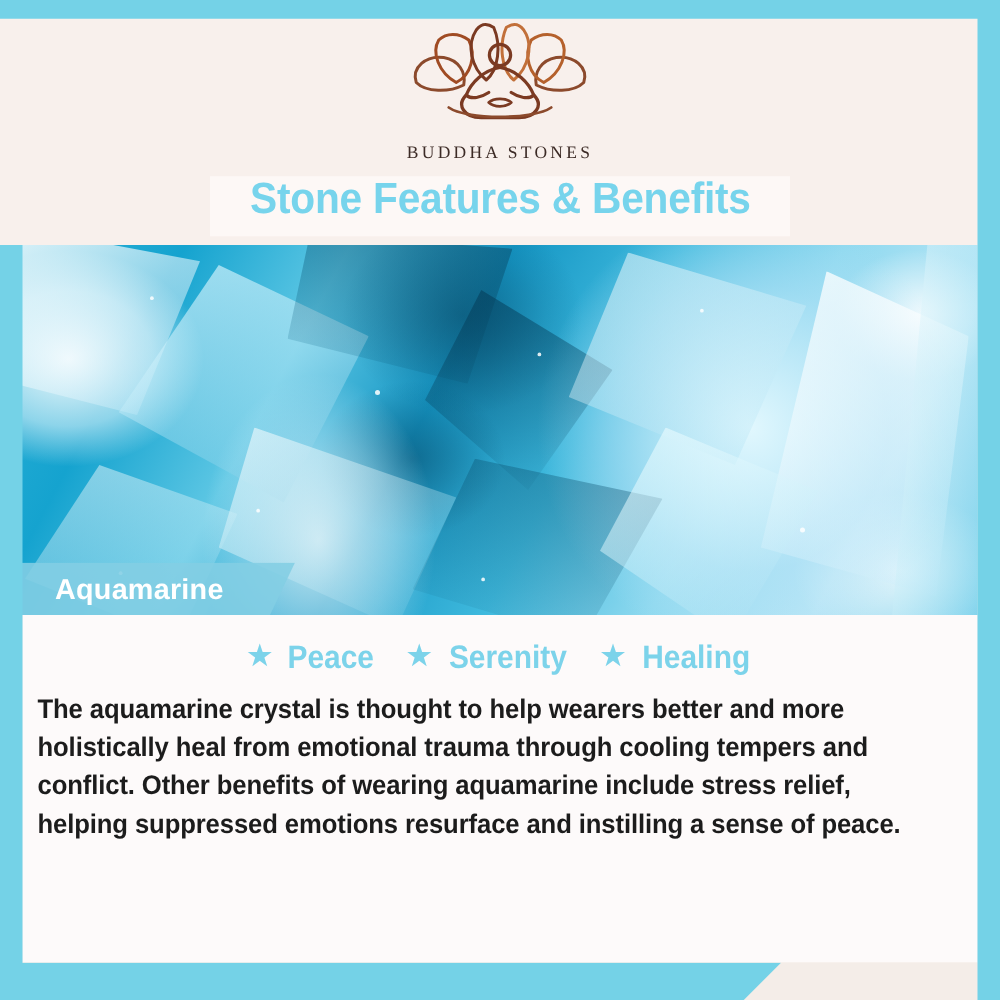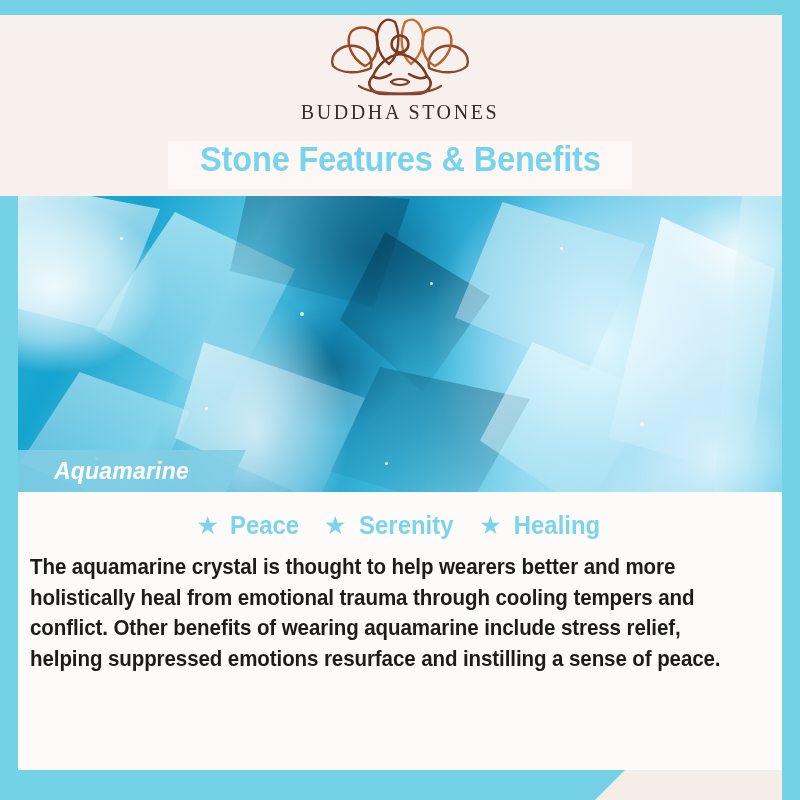--- a/index.html
+++ b/index.html
@@ -42,23 +42,23 @@
     background:#f8f0ec;z-index:3;
   }
   .logo-wrap{
     position:absolute;left:0;top:14px;width:800px;
     display:flex;flex-direction:column;align-items:center;
   }
   .logo-mark{
     width:170px;height:86px;display:block;
   }
   .logo-text{
-    margin-top:2px;
+    margin-top:16px;
     font-family:"Liberation Serif", serif;
-    font-size:20px;letter-spacing:2.6px;
+    font-size:14px;letter-spacing:2.6px;
     color:#3c2b26;font-weight:400;
     line-height:1;
   }
 
   
   .title-band{
     position:absolute;left:168px;top:141px;width:464px;height:48px;
     background:#fdf8f6;z-index:4;
     display:flex;align-items:flex-start;justify-content:center;
   }
@@ -118,25 +118,25 @@
   .f10{left:20px;top:180px;width:170px;height:140px;
       background:linear-gradient(160deg,rgba(255,255,255,.5),rgba(80,195,228,.18));
       clip-path:polygon(35% 0,100% 28%,72% 100%,0 65%);}
   .f11{left:690px;top:0px;width:95px;height:300px;
       background:linear-gradient(100deg,rgba(255,255,255,.55),rgba(120,212,238,.35));
       clip-path:polygon(55% 0,100% 0,100% 100%,25% 100%);}
   .sparkle{position:absolute;background:#ffffff;border-radius:50%;opacity:.85;}
 
   
   .stone-banner{
-    position:absolute;left:18px;top:450px;width:228px;height:42px;
+    position:absolute;left:8px;top:450px;width:228px;height:42px;
     background:rgba(131,206,228,0.88);
     z-index:5;
     clip-path:polygon(0 0, 100% 0, calc(100% - 20px) 100%, 0 100%);
-    display:flex;align-items:center;font-style:italic;
+    display:flex;align-items:center;
   }
   .stone-name{
     margin-left:36px;
     color:#ffffff;font-weight:700;font-size:23px;
     letter-spacing:0.2px;line-height:1;
   }
 
   
   .body-sec{
     position:absolute;left:18px;top:492px;width:764px;height:278px;

